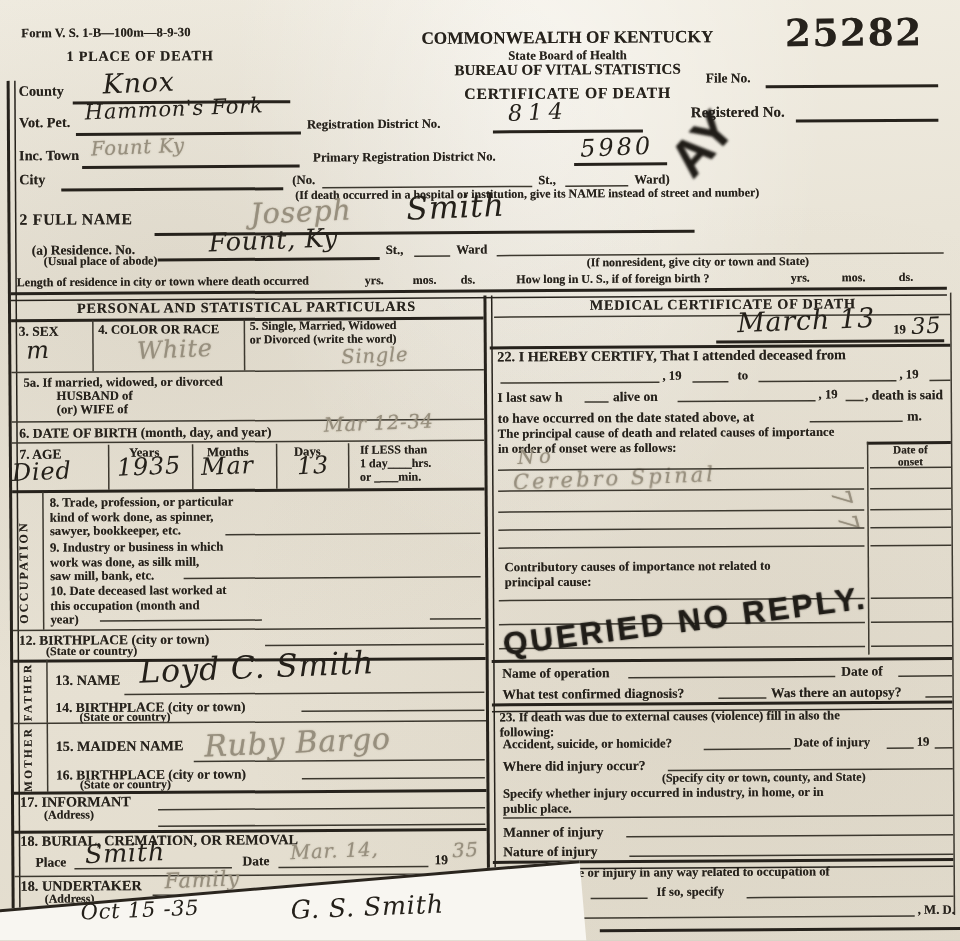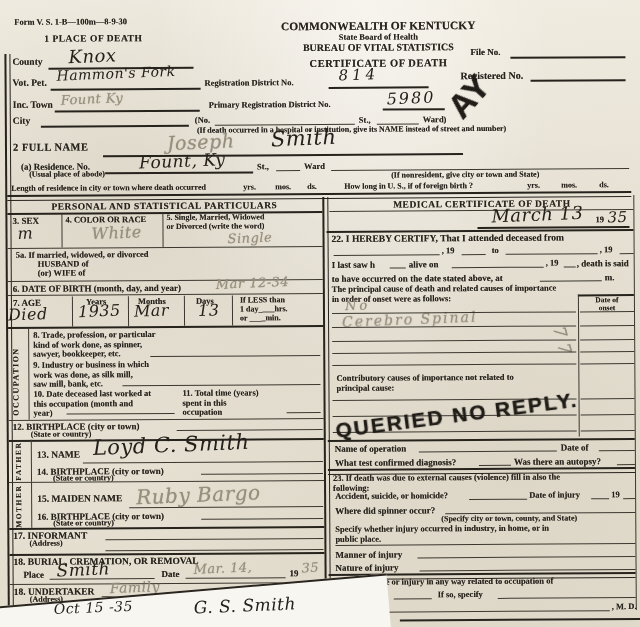--- a/index.html
+++ b/index.html
@@ -41,20 +41,21 @@
   <div class="vd" style="left:6px;top:52px;height:556px"></div>
 
   <div class="t" style="left:16px;top:16px;font-size:8.5px">Form V. S. 1-B—100m—8-9-30</div>
   <div class="t" style="left:46px;top:32px;font-size:9.5px;letter-spacing:.5px">1 PLACE OF DEATH</div>
 
   <div class="t c" style="left:225px;top:20px;width:310px;font-size:11.5px">COMMONWEALTH OF KENTUCKY</div>
   <div class="t c" style="left:225px;top:33px;width:310px;font-size:8.5px">State Board of Health</div>
   <div class="t c" style="left:225px;top:42px;width:310px;font-size:10px">BUREAU OF VITAL STATISTICS</div>
   <div class="t c" style="left:225px;top:58px;width:310px;font-size:10.5px;letter-spacing:.5px">CERTIFICATE OF DEATH</div>
 
+  <div class="t" style="left:525px;top:10px;font-size:25px;font-family:'DejaVu Serif',serif;letter-spacing:1px">25282</div>
 
   <div class="t" style="left:472px;top:48px;font-size:9px">File No.</div>
   <div class="ln tk" style="left:512px;top:58px;width:115px"></div>
   <div class="t" style="left:462px;top:71px;font-size:10px">Registered No.</div>
   <div class="ln tk" style="left:532px;top:81px;width:95px"></div>
 
   <div class="stamp" style="left:448px;top:78px;font-size:34px;transform:rotate(-48deg);filter:blur(.6px)">AY</div>
 
   <div class="t" style="left:14px;top:55px;font-size:9.5px">County</div>
   <div class="hw" style="left:70px;top:44px;font-size:18px">Knox</div>
@@ -158,23 +159,20 @@
 sawyer, bookkeeper, etc.</div>
   <div class="ln" style="left:150px;top:355px;width:170px"></div>
   <div class="t pre" style="left:33px;top:359px;font-size:8.5px">9. Industry or business in which
 work was done, as silk mill,
 saw mill, bank, etc.</div>
   <div class="ln" style="left:122px;top:384px;width:198px"></div>
   <div class="t pre" style="left:33px;top:388px;font-size:8.5px">10. Date deceased last worked at
 this occupation (month and
 year)</div>
   <div class="ln" style="left:66px;top:412px;width:108px"></div>
-  <div class="t pre" style="left:182px;top:388px;font-size:8.5px">11. Total time (years)
-spent in this
-occupation</div>
   <div class="ln" style="left:286px;top:412px;width:34px"></div>
   <div class="ln" style="left:8px;top:418px;width:315px"></div>
 
   <div class="t" style="left:12px;top:420px;font-size:9px">12. BIRTHPLACE (city or town)</div>
   <div class="ln" style="left:176px;top:429px;width:146px"></div>
   <div class="t" style="left:30px;top:429px;font-size:8px">(State or country)</div>
   <div class="tk" style="left:8px;top:438px;width:315px"></div>
 
   <div class="t vert" style="left:14px;top:441px;height:38px;font-size:7.5px">FATHER</div>
   <div class="vl" style="left:30px;top:438px;height:42px"></div>
@@ -302,21 +300,21 @@
 
   <div class="t pre" style="left:332px;top:474px;font-size:8.5px">23. If death was due to external causes (violence) fill in also the
 following:</div>
   <div class="t" style="left:334px;top:492px;font-size:8.5px">Accident, suicide, or homicide?</div>
   <div class="ln" style="left:468px;top:500px;width:58px"></div>
   <div class="t" style="left:528px;top:492px;font-size:8.5px">Date of injury</div>
   <div class="ln" style="left:590px;top:500px;width:18px"></div>
   <div class="t" style="left:610px;top:492px;font-size:8.5px">19</div>
   <div class="ln" style="left:622px;top:500px;width:12px"></div>
 
-  <div class="t" style="left:334px;top:506px;font-size:9px">Where did spinner occur?</div>
+  <div class="t" style="left:334px;top:506px;font-size:9px">Where did injury occur?</div>
   <div class="ln" style="left:444px;top:514px;width:190px"></div>
   <div class="t" style="left:440px;top:516px;font-size:8px">(Specify city or town, county, and State)</div>
   <div class="t pre" style="left:334px;top:525px;font-size:8.5px">Specify whether injury occurred in industry, in home, or in
 public place.</div>
 
   <div class="ln" style="left:334px;top:545px;width:300px"></div>
   <div class="t" style="left:334px;top:550px;font-size:9px">Manner of injury</div>
   <div class="ln" style="left:416px;top:558px;width:218px"></div>
   <div class="t" style="left:334px;top:563px;font-size:9px">Nature of injury</div>
   <div class="ln" style="left:418px;top:571px;width:216px"></div>

